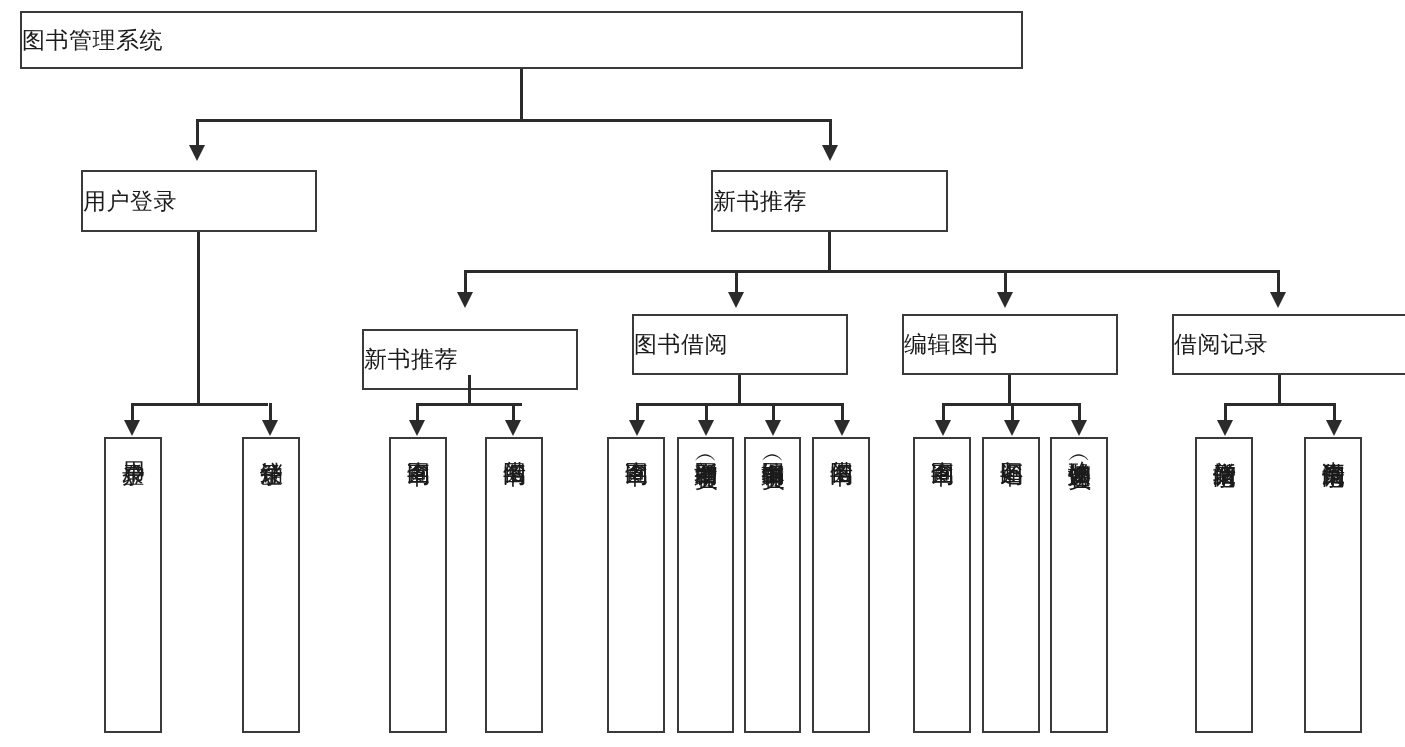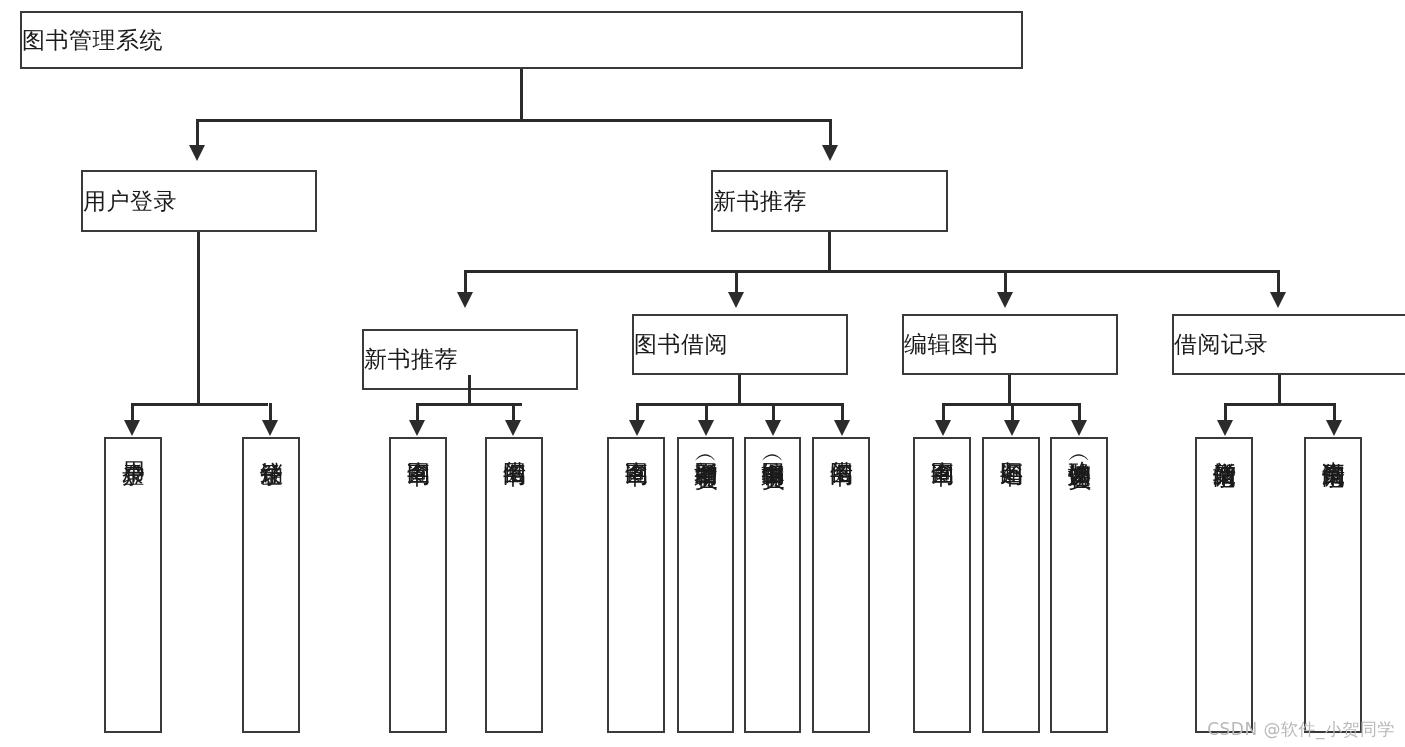--- a/index.html
+++ b/index.html
@@ -198,15 +198,14 @@
     <span class="vtext">确认归还（管理员）</span>
   </div>
 
   <div class="node v" style="left:1195px; top:437px; width:58px; height:296px;">
     <span class="vtext">新增借阅记录</span>
   </div>
   <div class="node v" style="left:1304px; top:437px; width:58px; height:296px;">
     <span class="vtext">查询借阅记录</span>
   </div>
 
-  <div class="watermark">CSDN @软件_小贺同学</div>
 
 </div>
 
 </body></html>

